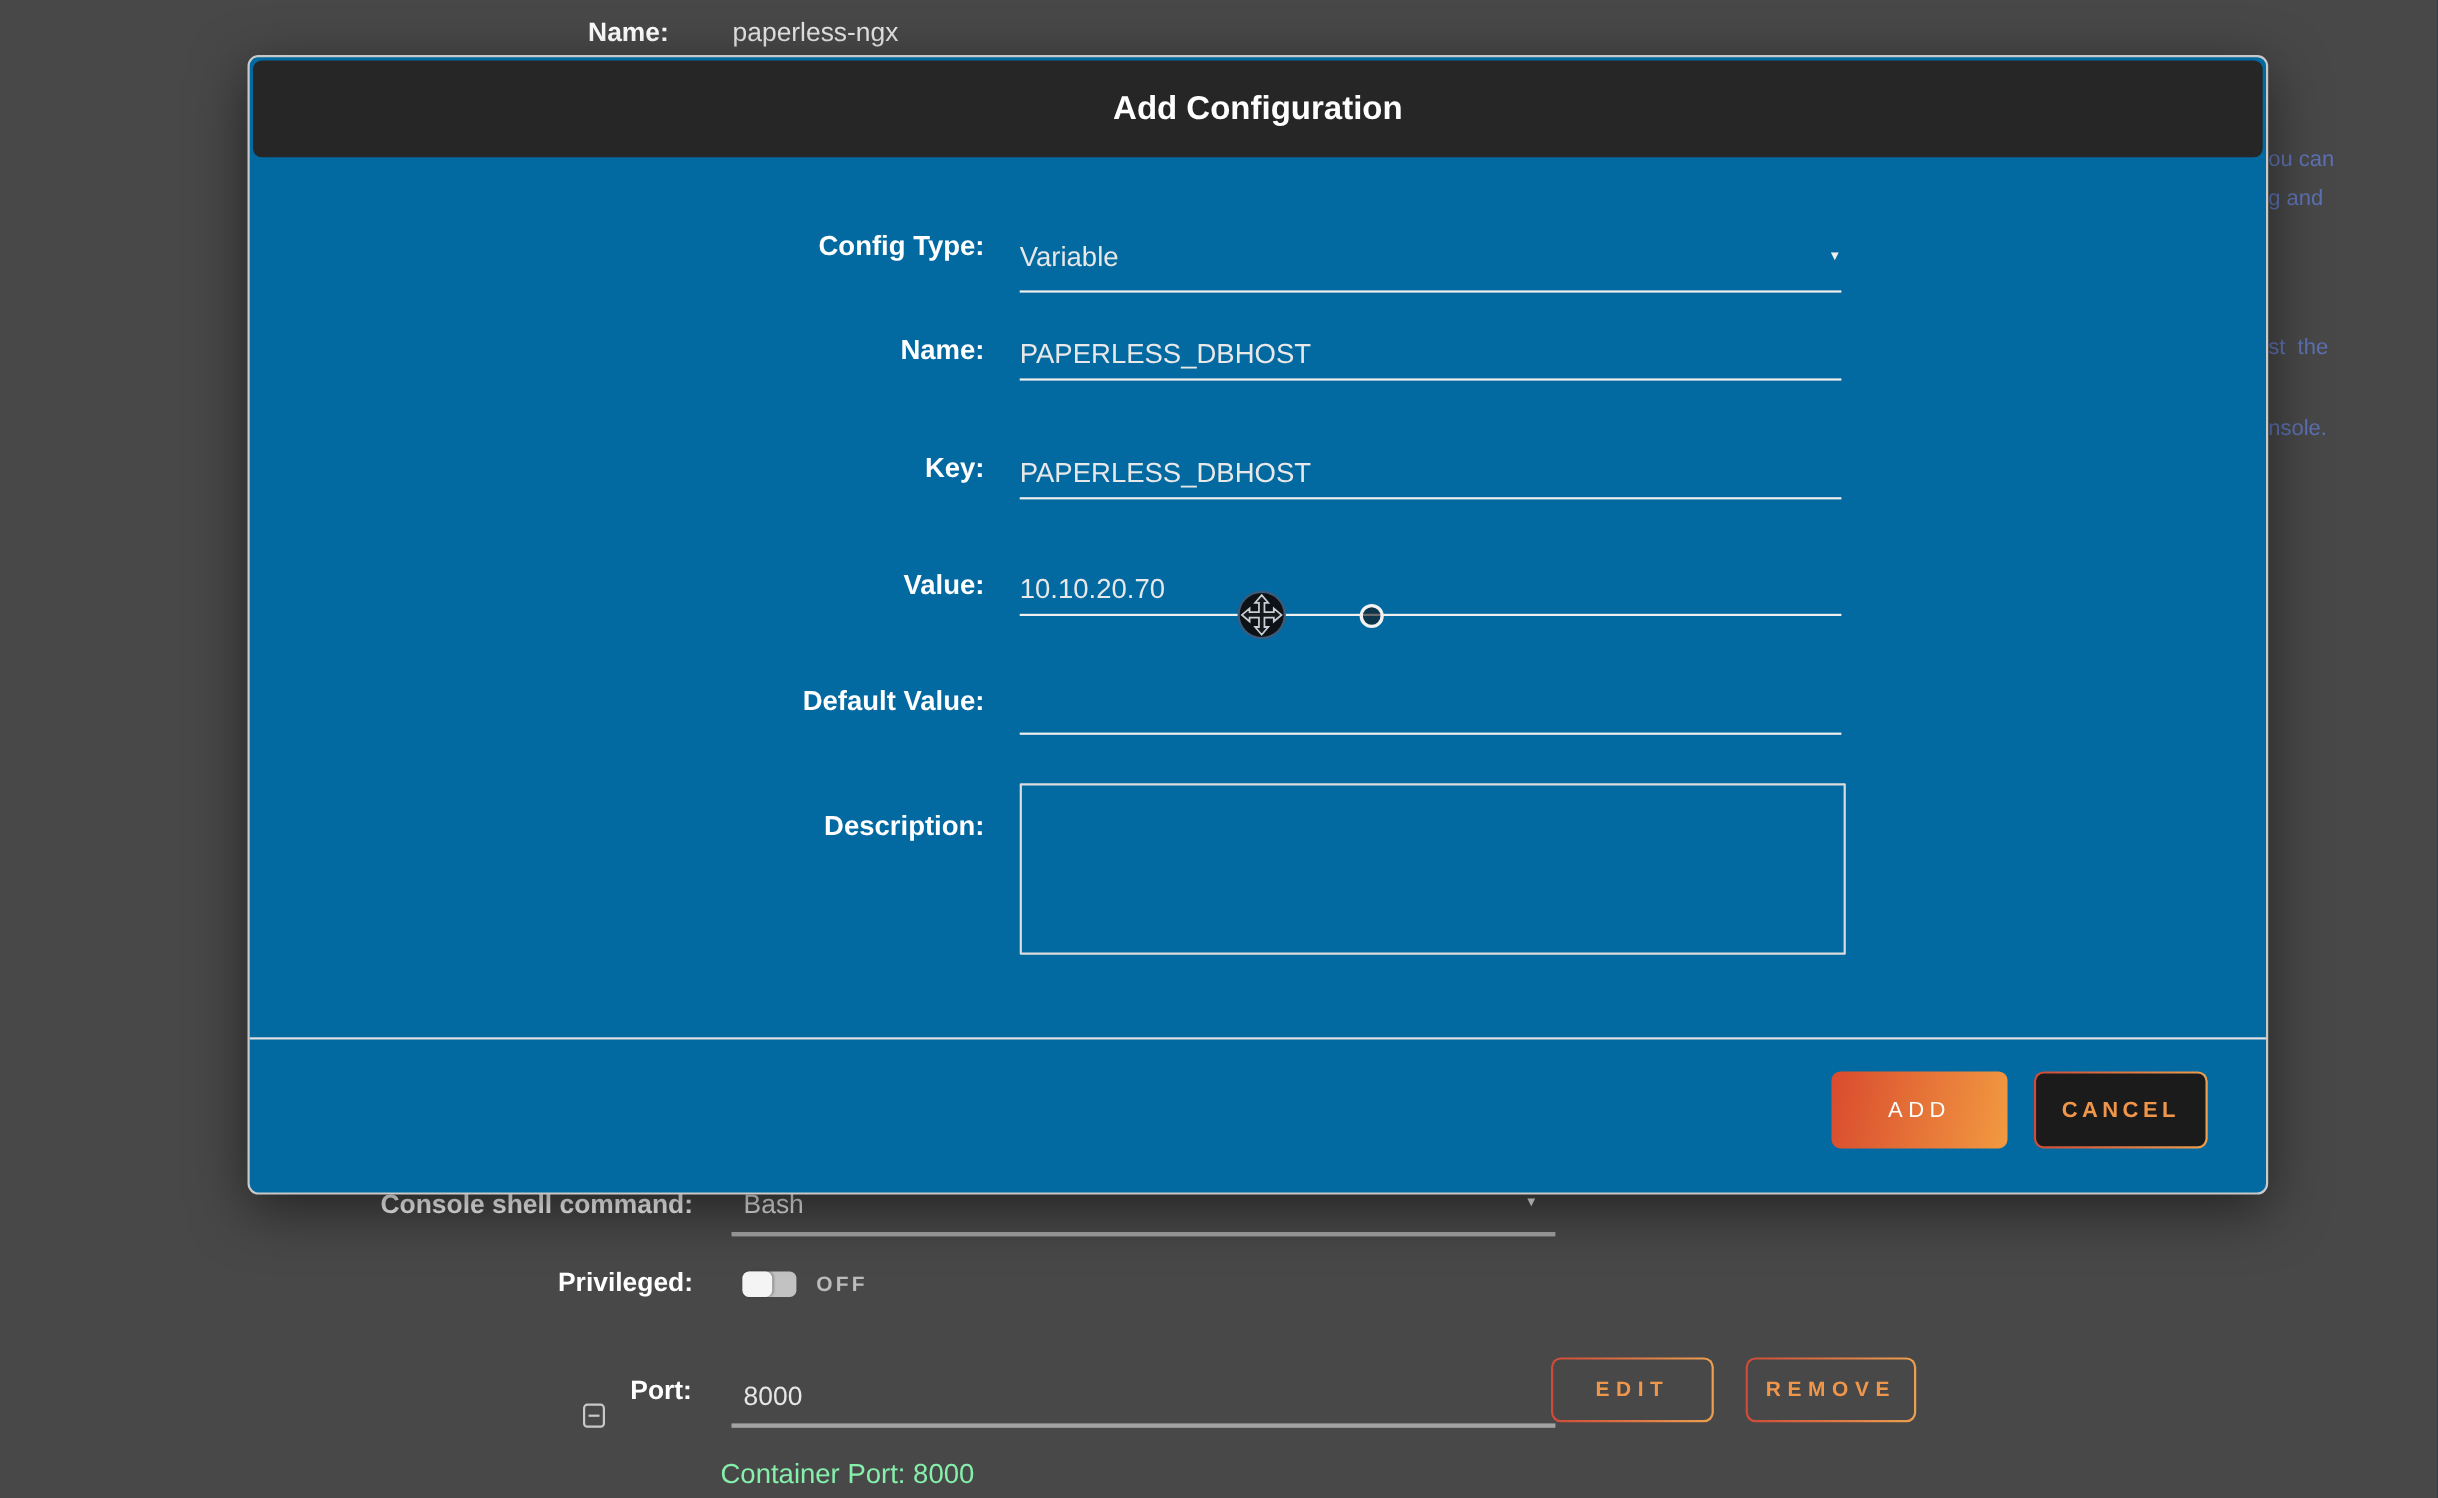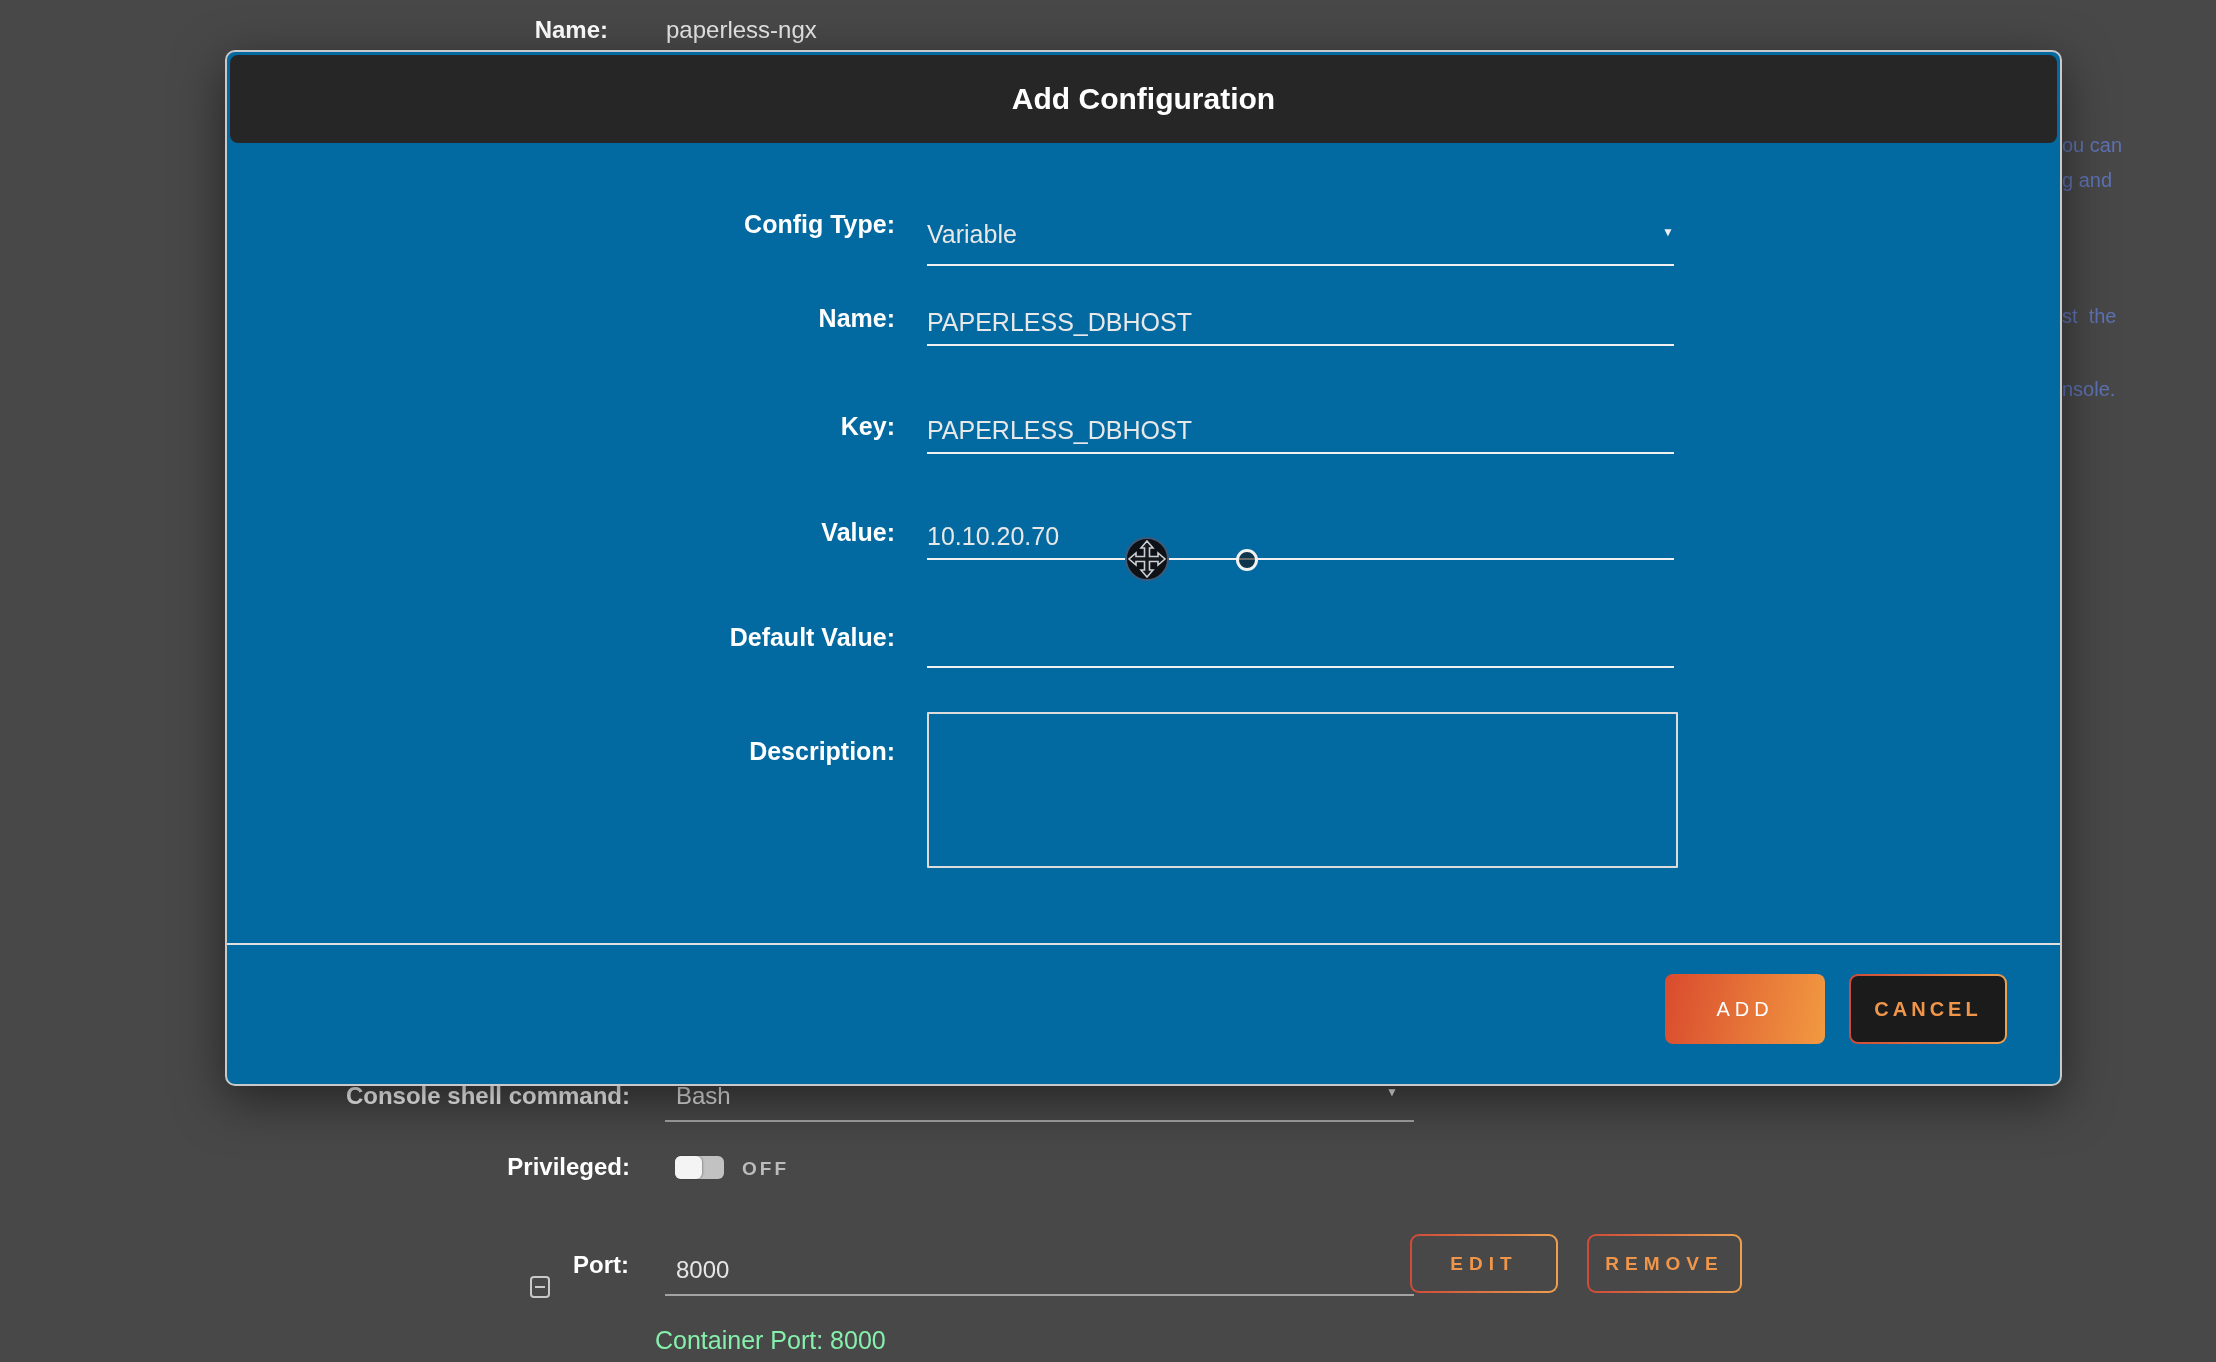--- a/index.html
+++ b/index.html
@@ -6,21 +6,21 @@
   #screen{
     position:relative;width:2216px;height:1362px;overflow:hidden;
     background:#484848;
     font-family:"Liberation Sans", sans-serif;
     -webkit-font-smoothing:antialiased;
   }
   .abs{position:absolute;}
   
   .bg-label{font-weight:bold;color:#ffffff;font-size:24px;text-align:right;}
   .bg-value{color:#e6e6e6;font-size:24px;}
-  .bg-underline{border-bottom:2px solid #a3a3a3;}
+  .bg-underline{border-bottom:4px solid #a3a3a3;}
   .blue-frag{color:#5e72b4;font-size:20px;white-space:pre;}
   .dd-arrow{color:#efefef;font-size:12px;line-height:1;}
   
   .toggle-track{width:49px;height:23px;background:#c2c2c2;border-radius:6px;position:relative;cursor:pointer;}
   .toggle-knob{position:absolute;left:0;top:0;width:27px;height:23px;background:#f4f4f4;border-radius:6px;box-shadow:1px 0 2px rgba(0,0,0,.25);}
   .off-text{color:#bcbcbc;font-size:19px;font-weight:bold;letter-spacing:3px;}
   
   .minus-square{width:16px;height:18px;border:2px solid #c9c9c9;border-radius:4px;position:relative;}
   .minus-square::after{content:"";position:absolute;left:3px;right:3px;top:50%;margin-top:-1px;height:2px;background:#c9c9c9;}
   

